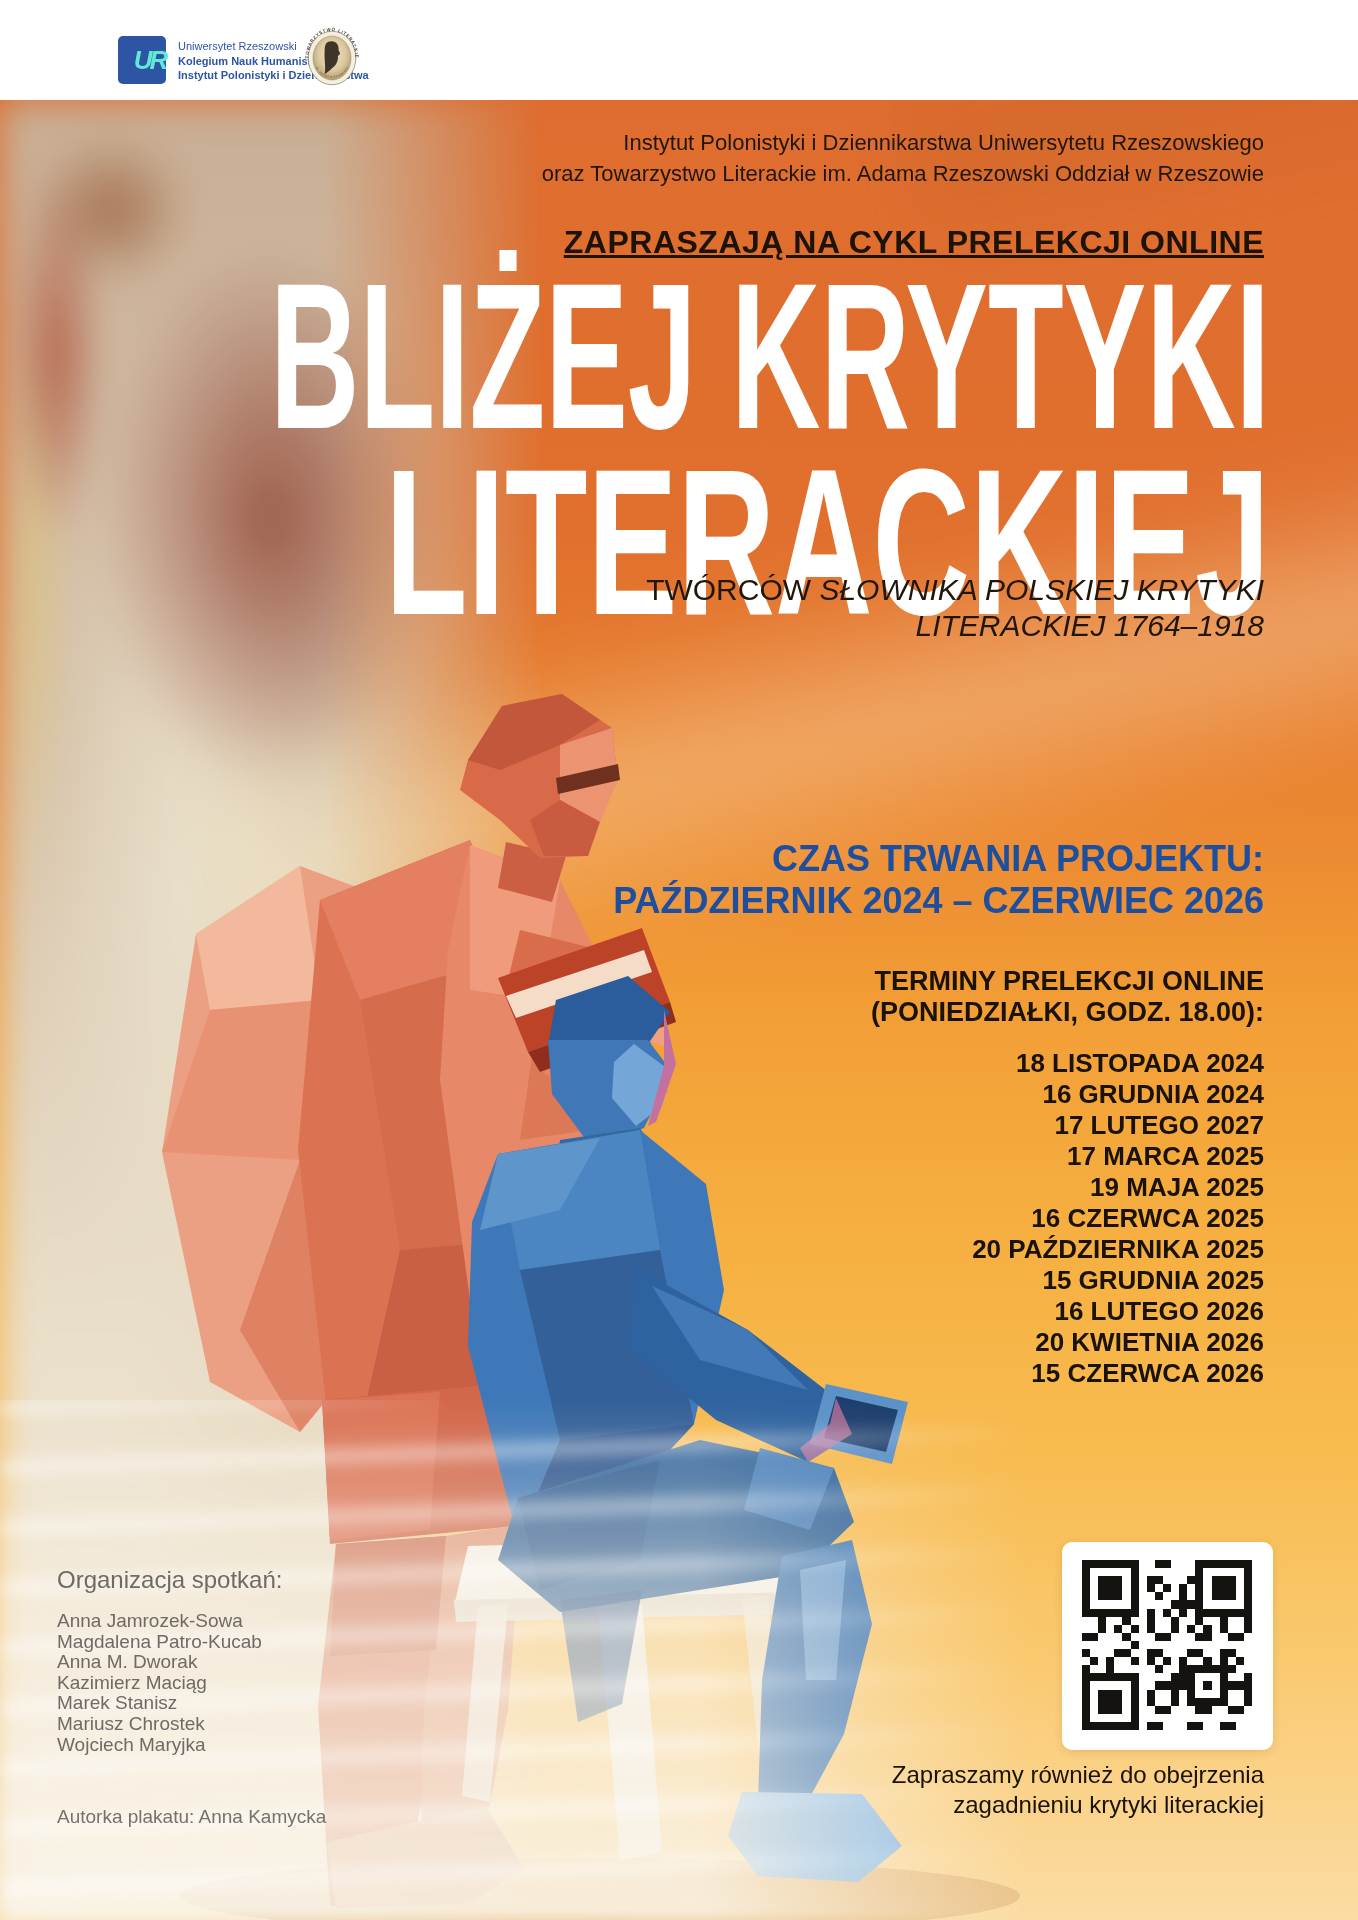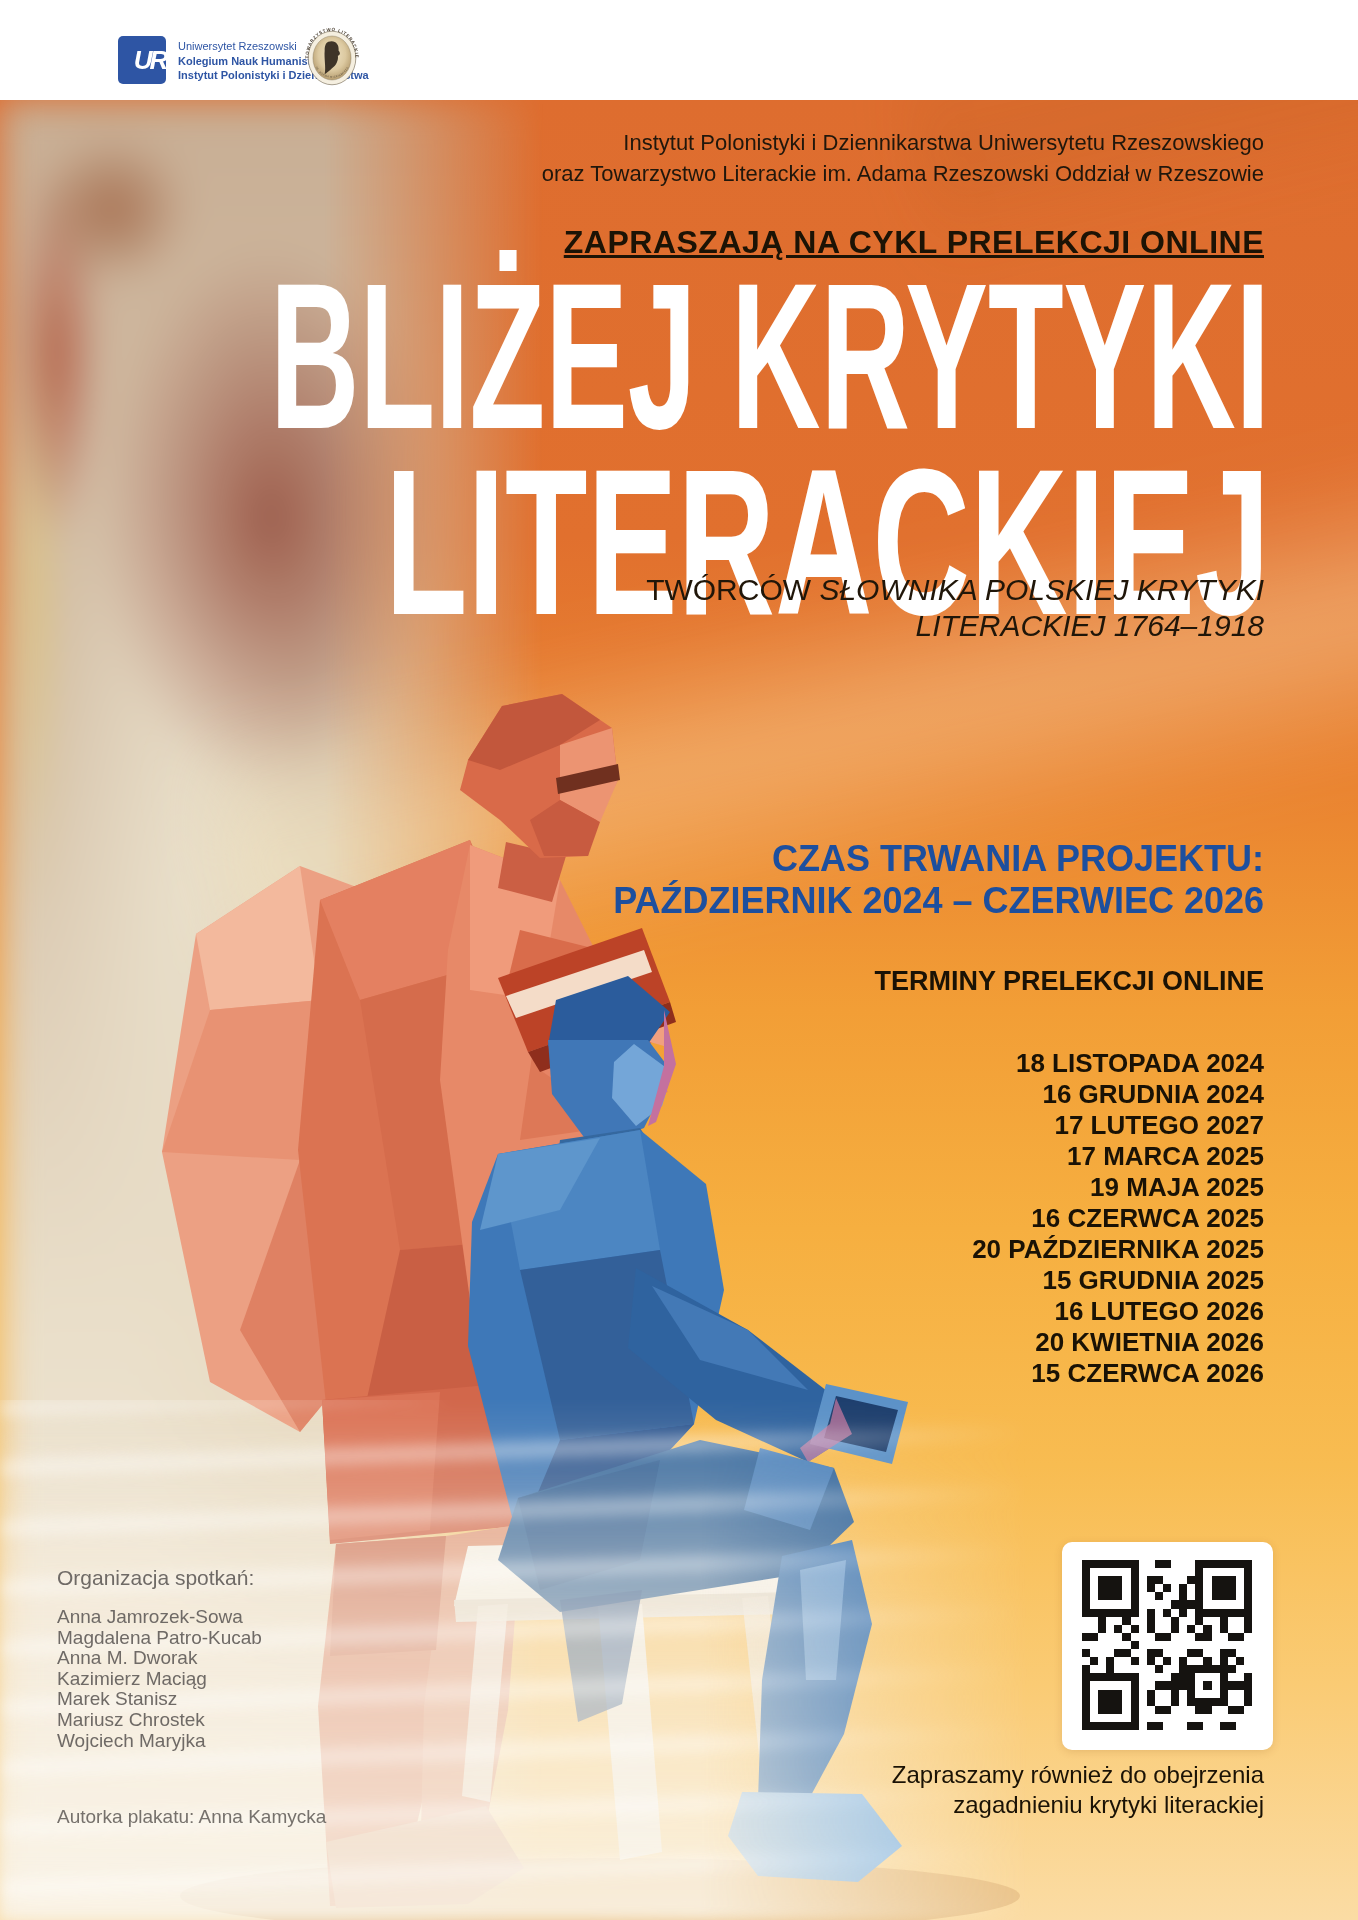--- a/index.html
+++ b/index.html
@@ -48,21 +48,21 @@
       repeating-linear-gradient(178deg, rgba(255,255,255,.40) 0 16px, rgba(255,255,255,0) 16px 60px),
       linear-gradient(180deg, rgba(248,240,226,0) 0%, rgba(248,240,226,.55) 40%, rgba(250,244,232,.85) 100%);
     filter:blur(7px);
     -webkit-mask-image:linear-gradient(90deg,#000 68%, rgba(0,0,0,0) 100%);
             mask-image:linear-gradient(90deg,#000 68%, rgba(0,0,0,0) 100%);
   }
   
   .header{position:absolute; left:0; top:0; width:1358px; height:100px; background:#fff; z-index:6;}
   .ur-logo{position:absolute; left:118px; top:36px; width:48px; height:48px; border-radius:5px;
     display:flex; align-items:center; justify-content:center;}
-  .ur-glyph{color:#ffffff; font-weight:bold; font-style:italic; font-size:26px; letter-spacing:-3px; transform:translateX(-2px);margin-left:19px;}
+  .ur-glyph{color:#5eead4; font-weight:bold; font-style:italic; font-size:26px; letter-spacing:-3px; transform:translateX(-2px);margin-left:19px;}
   .ur-text{position:absolute; left:178px; top:39px; font-size:11px; line-height:14.5px;}
   .ur-text .b{font-weight:bold;}
   .seal{position:absolute; left:299px; top:21px; width:66px; height:74px;}
   
   .txt{position:absolute; z-index:7;}
   .r{right:94px; text-align:right;}
   .intro{top:128px; font-size:22px; line-height:30.5px; color:#20170C;}
   .kicker{top:224px; font-size:32px; font-weight:bold; letter-spacing:.5px; color:#1C1305;text-decoration:underline;}
   .title-svg{position:absolute; left:0; top:240px; z-index:7;}
   .title-svg text{font-family:"Liberation Sans",sans-serif; font-weight:bold; fill:#FFFFFF;}
@@ -72,21 +72,21 @@
   .duration{top:838px; font-size:36px; line-height:42px; font-weight:bold;}
   .sched-head{top:966px; font-size:27px; line-height:31px; font-weight:bold; color:#1A1205;}
   .dates{top:1048px; font-size:26px; line-height:31px; font-weight:bold; color:#1A1205;}
   .dates div{height:31px;}
   .qr-card{position:absolute; left:1062px; top:1542px; width:211px; height:208px; z-index:7;
     background:#fff; border-radius:10px; box-shadow:0 2px 8px rgba(120,60,10,.15);}
   .qr-card svg{position:absolute; left:20px; top:18px;}
   .qr-caption{top:1760px; font-size:24px; line-height:30px; color:#1A1205;margin-left:29px;}
   .qr-caption .b{font-weight:bold;}
   .organizers{left:57px; top:1566px; text-align:left; color:#6F6A66;}
-  .org-heading{font-size:21px; margin-bottom:17px;}
+  .org-heading{font-size:24px; margin-bottom:17px;}
   .org-names{font-size:19px; line-height:20.6px;}
   .author{left:57px; top:1806px; text-align:left; font-size:19px; color:#76716C;}
 </style>
 </head>
 <body>
 
 <div class="poster">
 
   <div class="bg-base"></div>
   <div class="photo-strip"></div>
@@ -210,20 +210,21 @@
     <div class="i">LITERACKIEJ 1764–1918</div>
   </div>
 
   <div class="txt r duration" style="color:#1D4F9E;">
     <div>CZAS TRWANIA PROJEKTU:</div>
     <div>PAŹDZIERNIK 2024 – CZERWIEC 2026</div>
   </div>
 
   <div class="txt r sched-head">
     <div>TERMINY PRELEKCJI ONLINE</div>
+    <div>(PONIEDZIAŁKI, GODZ. 18.00):</div>
   </div>
 
   <div class="txt r dates">
     <div>18 LISTOPADA 2024</div>
     <div>16 GRUDNIA 2024</div>
     <div>17 LUTEGO 2027</div>
     <div>17 MARCA 2025</div>
     <div>19 MAJA 2025</div>
     <div>16 CZERWCA 2025</div>
     <div>20 PAŹDZIERNIKA 2025</div>

